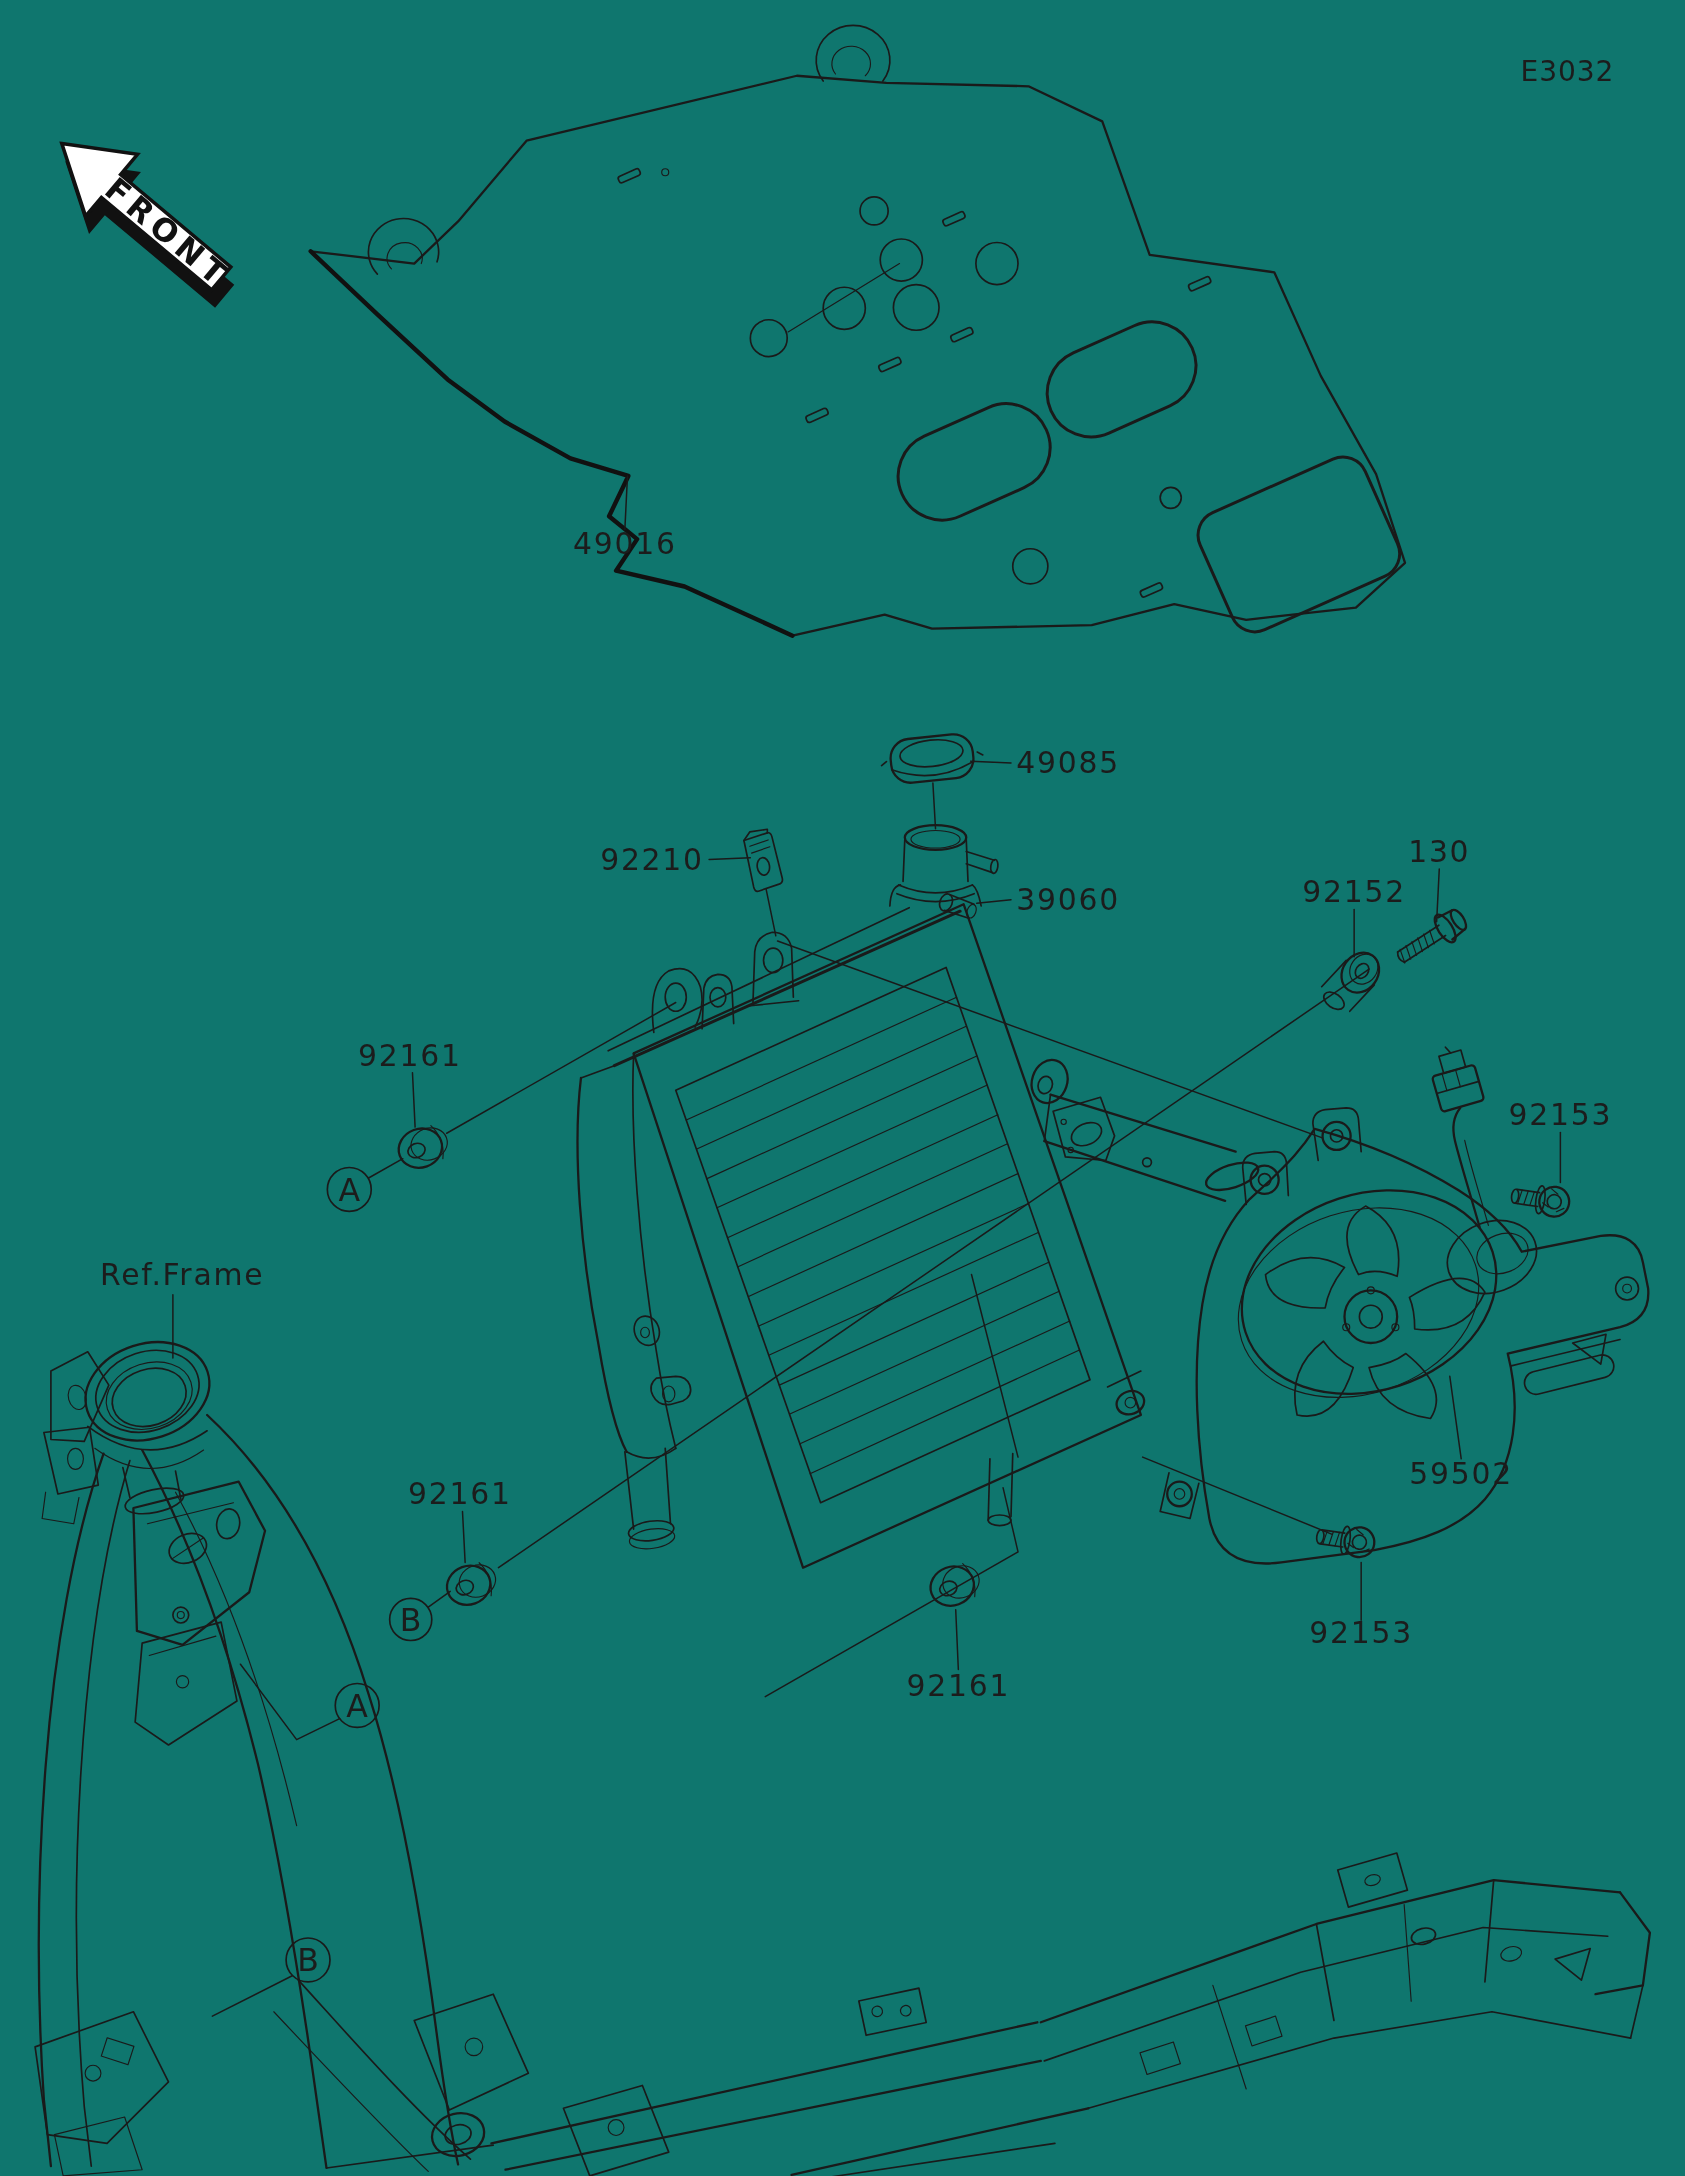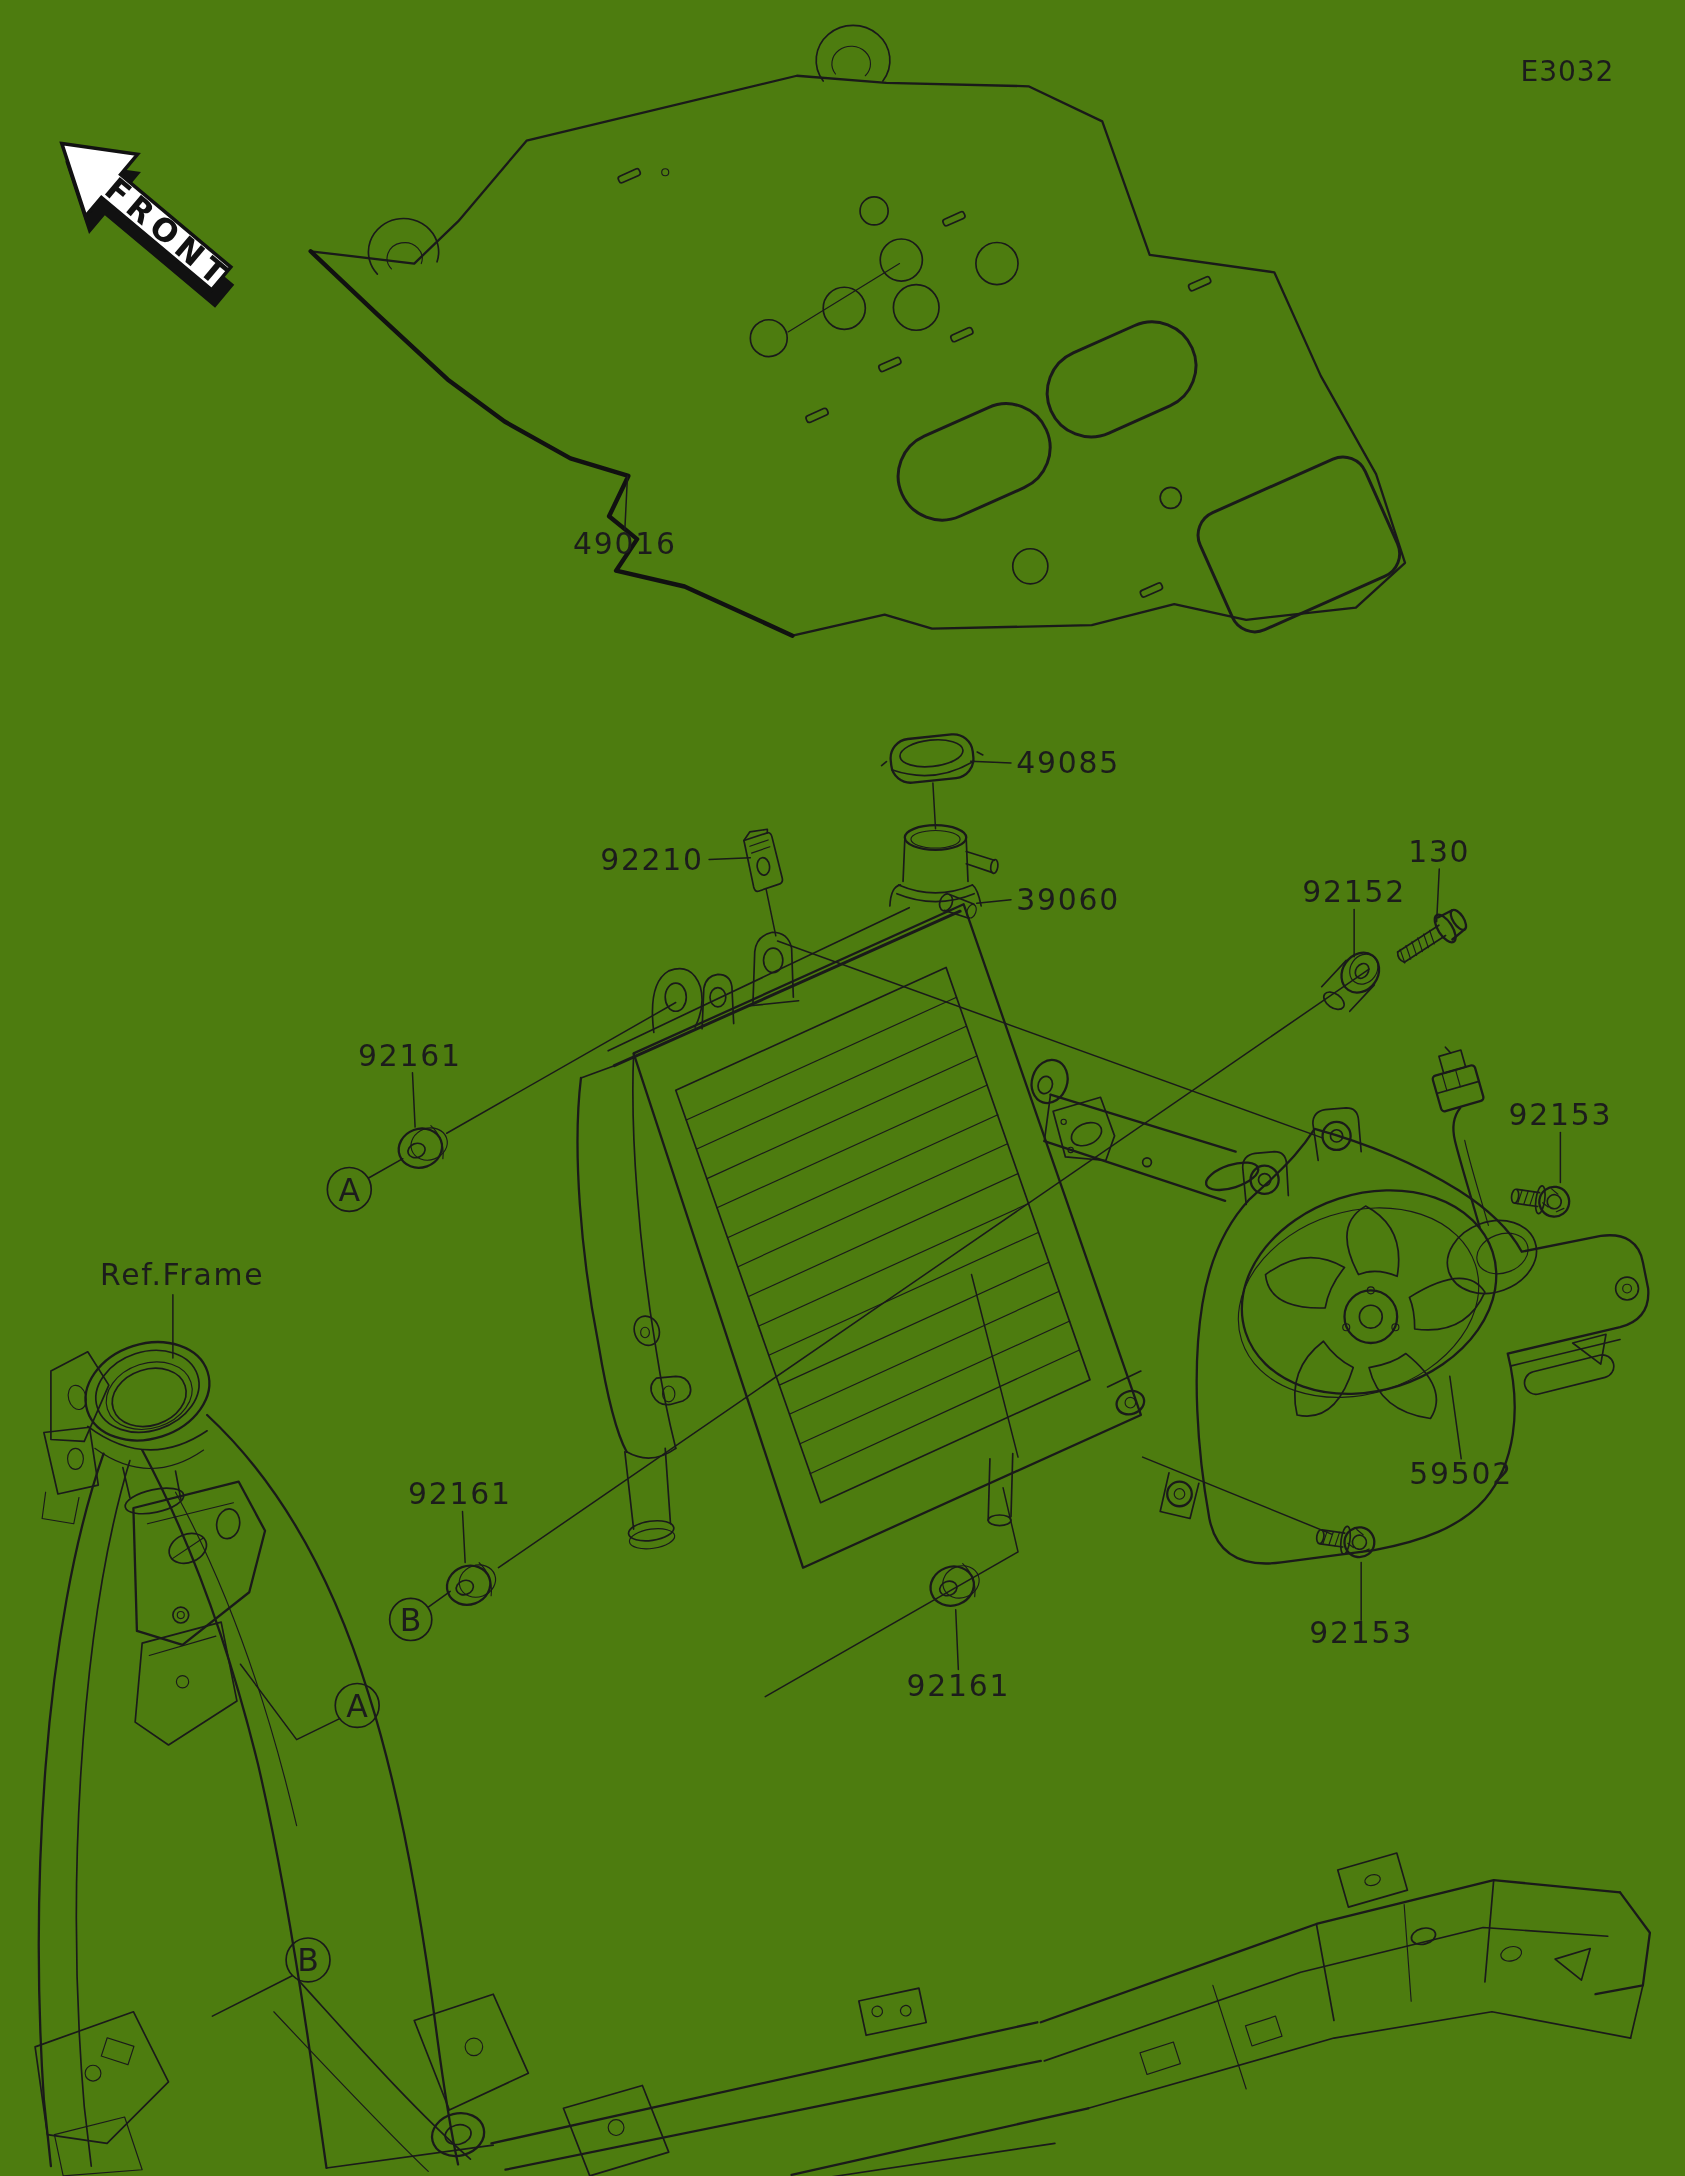--- a/index.html
+++ b/index.html
@@ -1,16 +1,16 @@
 <!DOCTYPE html>
 <html style="font-size:14px"><head>
 <meta charset="utf-8">
 <style>
   html,body{margin:0;padding:0;background:#ffffff;}
-  .canvas{position:relative;width:1685px;height:2177px;background:#4d7c0f;overflow:hidden;text-align:right;}
+  .canvas{position:relative;width:1685px;height:2177px;background:#0f766e;overflow:hidden;text-align:right;}
   svg{position:absolute;left:0;top:0;}
   .ln  {fill:none;stroke:#1a1a1a;stroke-width:2.6;stroke-linecap:round;stroke-linejoin:round;}
   .ln2 {fill:none;stroke:#1a1a1a;stroke-width:1.9;stroke-linecap:round;stroke-linejoin:round;}
   .thin{fill:none;stroke:#1a1a1a;stroke-width:1.3;stroke-linecap:round;stroke-linejoin:round;}
   .bold{fill:none;stroke:#111111;stroke-width:5;stroke-linecap:round;stroke-linejoin:round;}
   .mid {fill:none;stroke:#1a1a1a;stroke-width:3.4;stroke-linecap:round;stroke-linejoin:round;}
   .lead{fill:none;stroke:#1a1a1a;stroke-width:1.7;stroke-linecap:round;}
   .lbl {font-family:"DejaVu Sans","Liberation Sans",sans-serif;font-size:34px;fill:#1c1c1c;letter-spacing:2px;}
   .lblsm{font-family:"DejaVu Sans","Liberation Sans",sans-serif;font-size:32px;fill:#1c1c1c;letter-spacing:1px;}
   .mark{font-family:"DejaVu Sans","Liberation Sans",sans-serif;font-size:36px;fill:#1c1c1c;}

